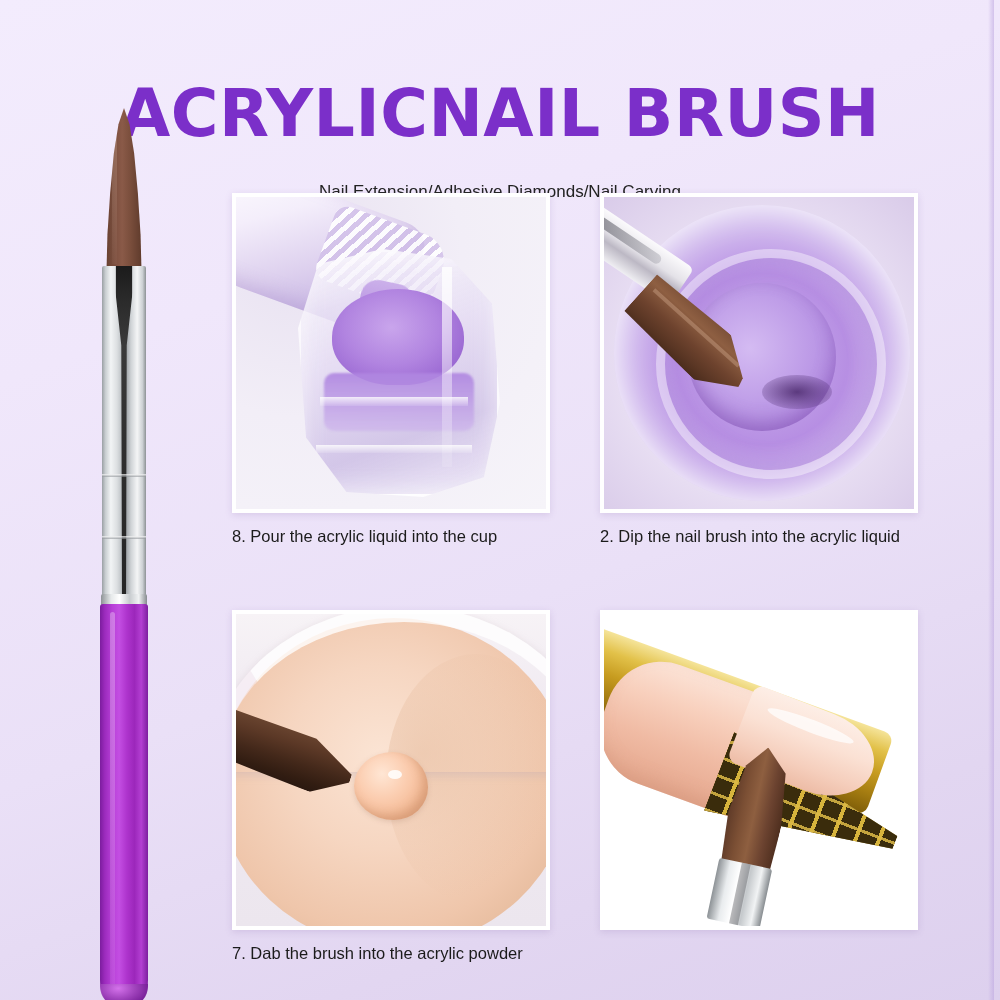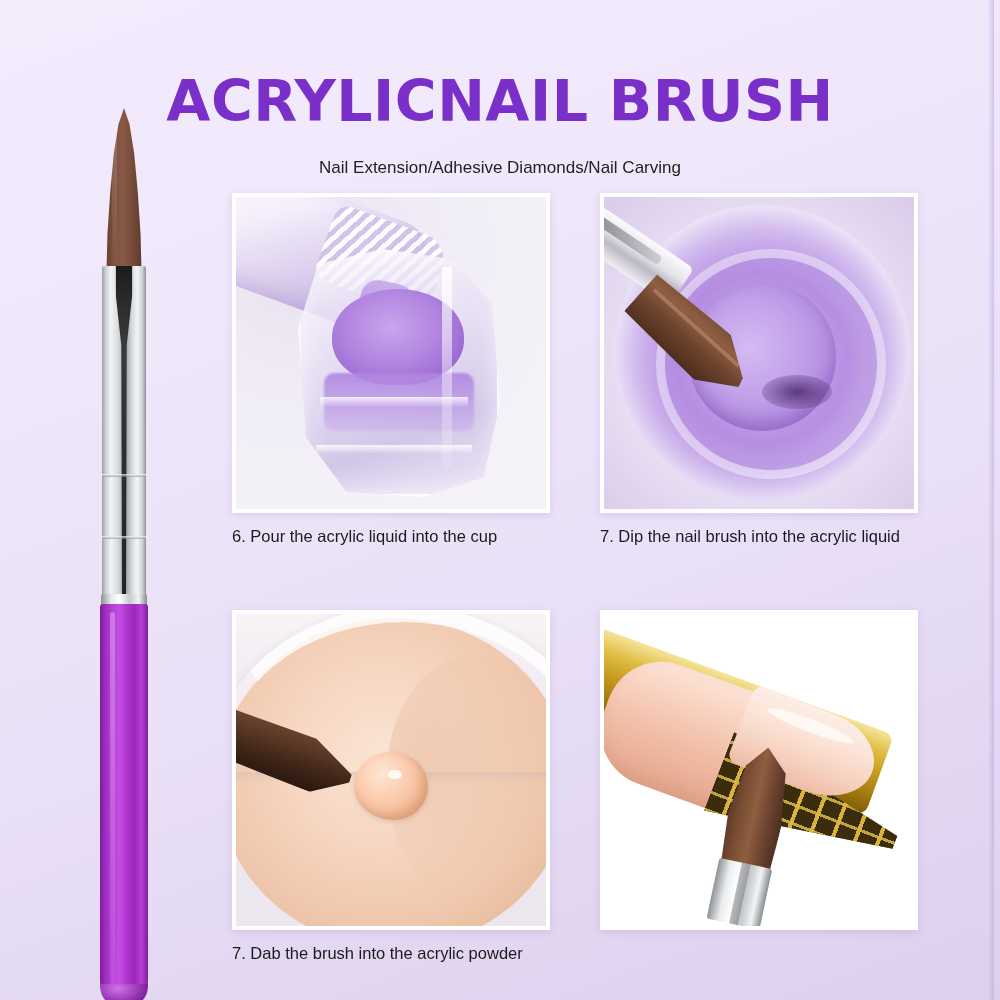--- a/index.html
+++ b/index.html
@@ -36,23 +36,23 @@
 
   
   .header {
     position: absolute;
     left: 0;
     top: 0;
     width: 1000px;
     text-align: center;
   }
   .title {
-    margin: 8px;
+    margin: 16px;
     padding-top: 65px;
-    font-size: 57px;
+    font-size: 65px;
     line-height: 1.0;
     font-weight: bold;
     letter-spacing: 0.5px;
     color: #7b2fc9;
     font-family: "DejaVu Sans", sans-serif;
   }
   .subtitle {
     margin: 0;
     padding-top: 20px;
     font-size: 17px;
@@ -537,36 +537,36 @@
           <div class="p1-neck"></div>
           <div class="p1-glass"></div>
           <div class="p1-stream"></div>
           <div class="p1-liquid"></div>
           <div class="p1-liquid2"></div>
           <div class="p1-facet p1-f1"></div>
           <div class="p1-facet p1-f2"></div>
           <div class="p1-facet p1-f3"></div>
         </div>
       </div>
-      <div class="caption">6. Pour the acrylic liquid into the cup</div>
+      <div class="caption">8. Pour the acrylic liquid into the cup</div>
     </div>
 
     <div class="cell c2">
       <div class="photo-frame">
         <div class="photo">
           <div class="p2-bg"></div>
           <div class="p2-dish"></div>
           <div class="p2-swirl"></div>
           <div class="p2-swirl2"></div>
           <div class="p2-dark"></div>
           <div class="p2-handle"></div>
           <div class="p2-bristle"></div>
         </div>
       </div>
-      <div class="caption">7. Dip the nail brush into the acrylic liquid</div>
+      <div class="caption">2. Dip the nail brush into the acrylic liquid</div>
     </div>
 
     <div class="cell c3">
       <div class="photo-frame">
         <div class="photo">
           <div class="p3-bg"></div>
           <div class="p3-jar"></div>
           <div class="p3-powder-shade"></div>
           <div class="p3-rim"></div>
           <div class="p3-brush"></div>

